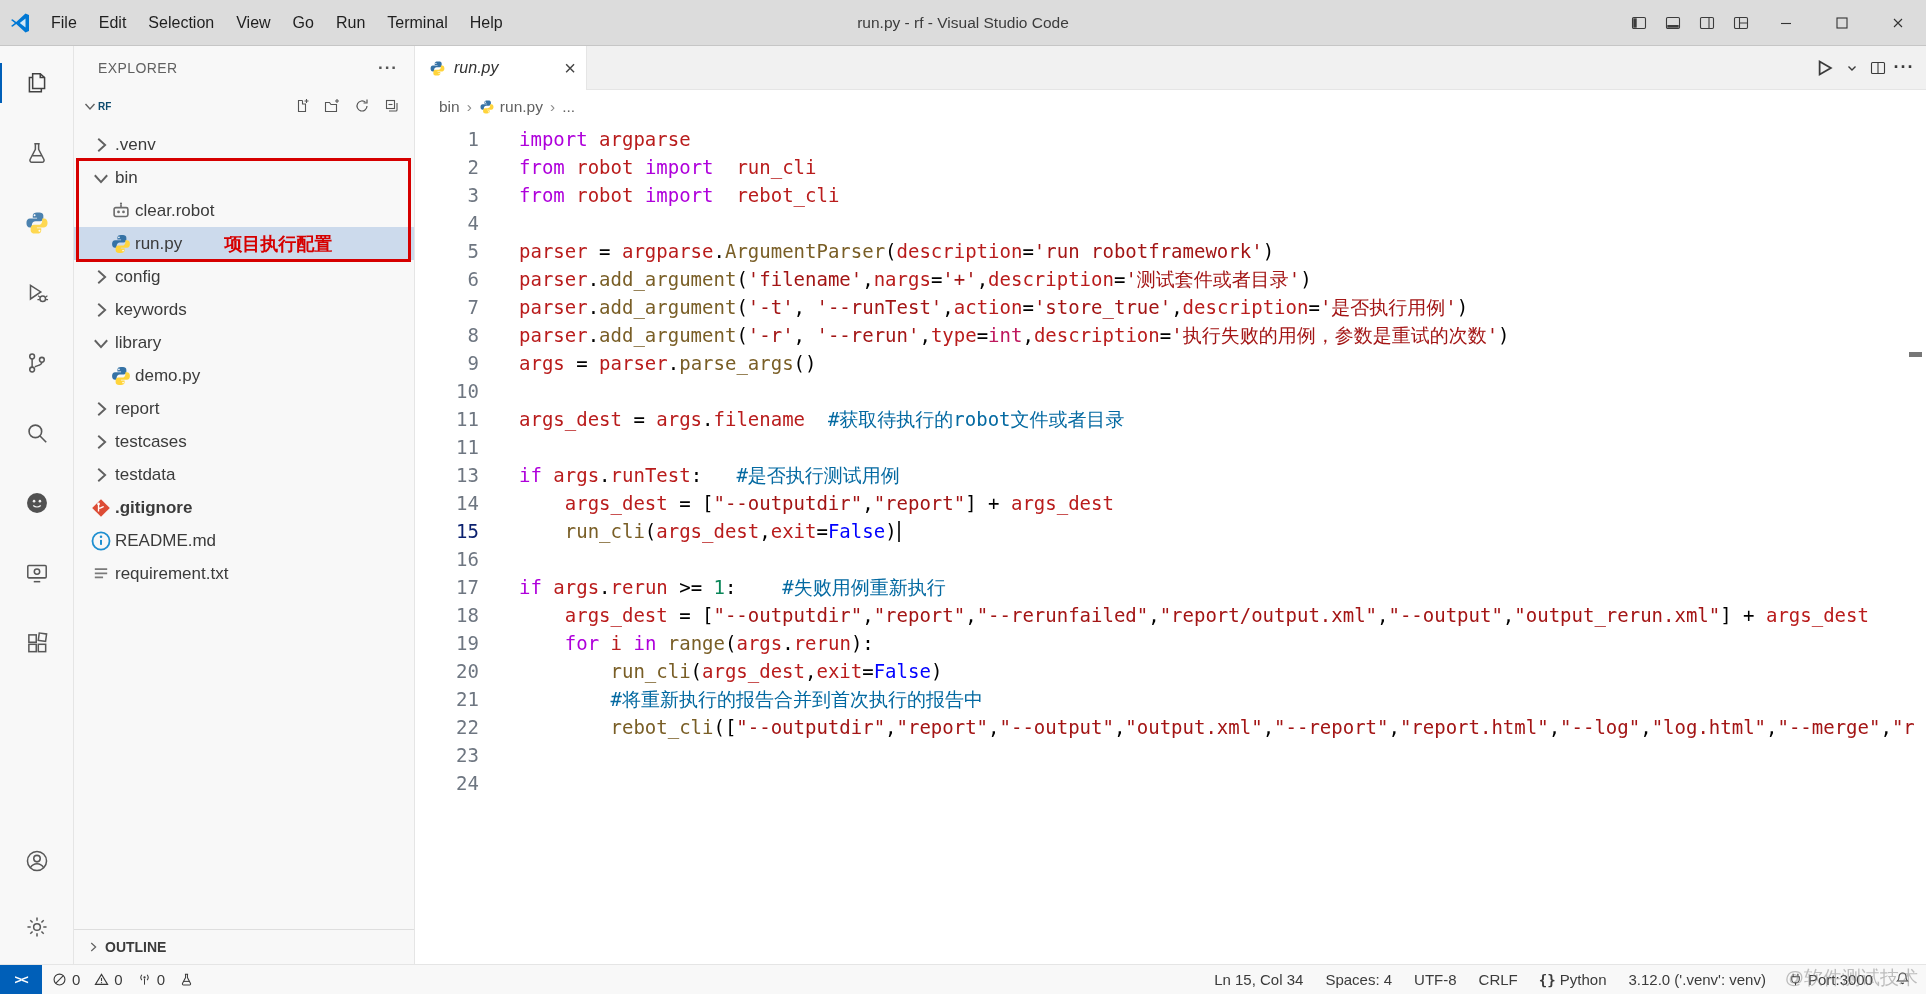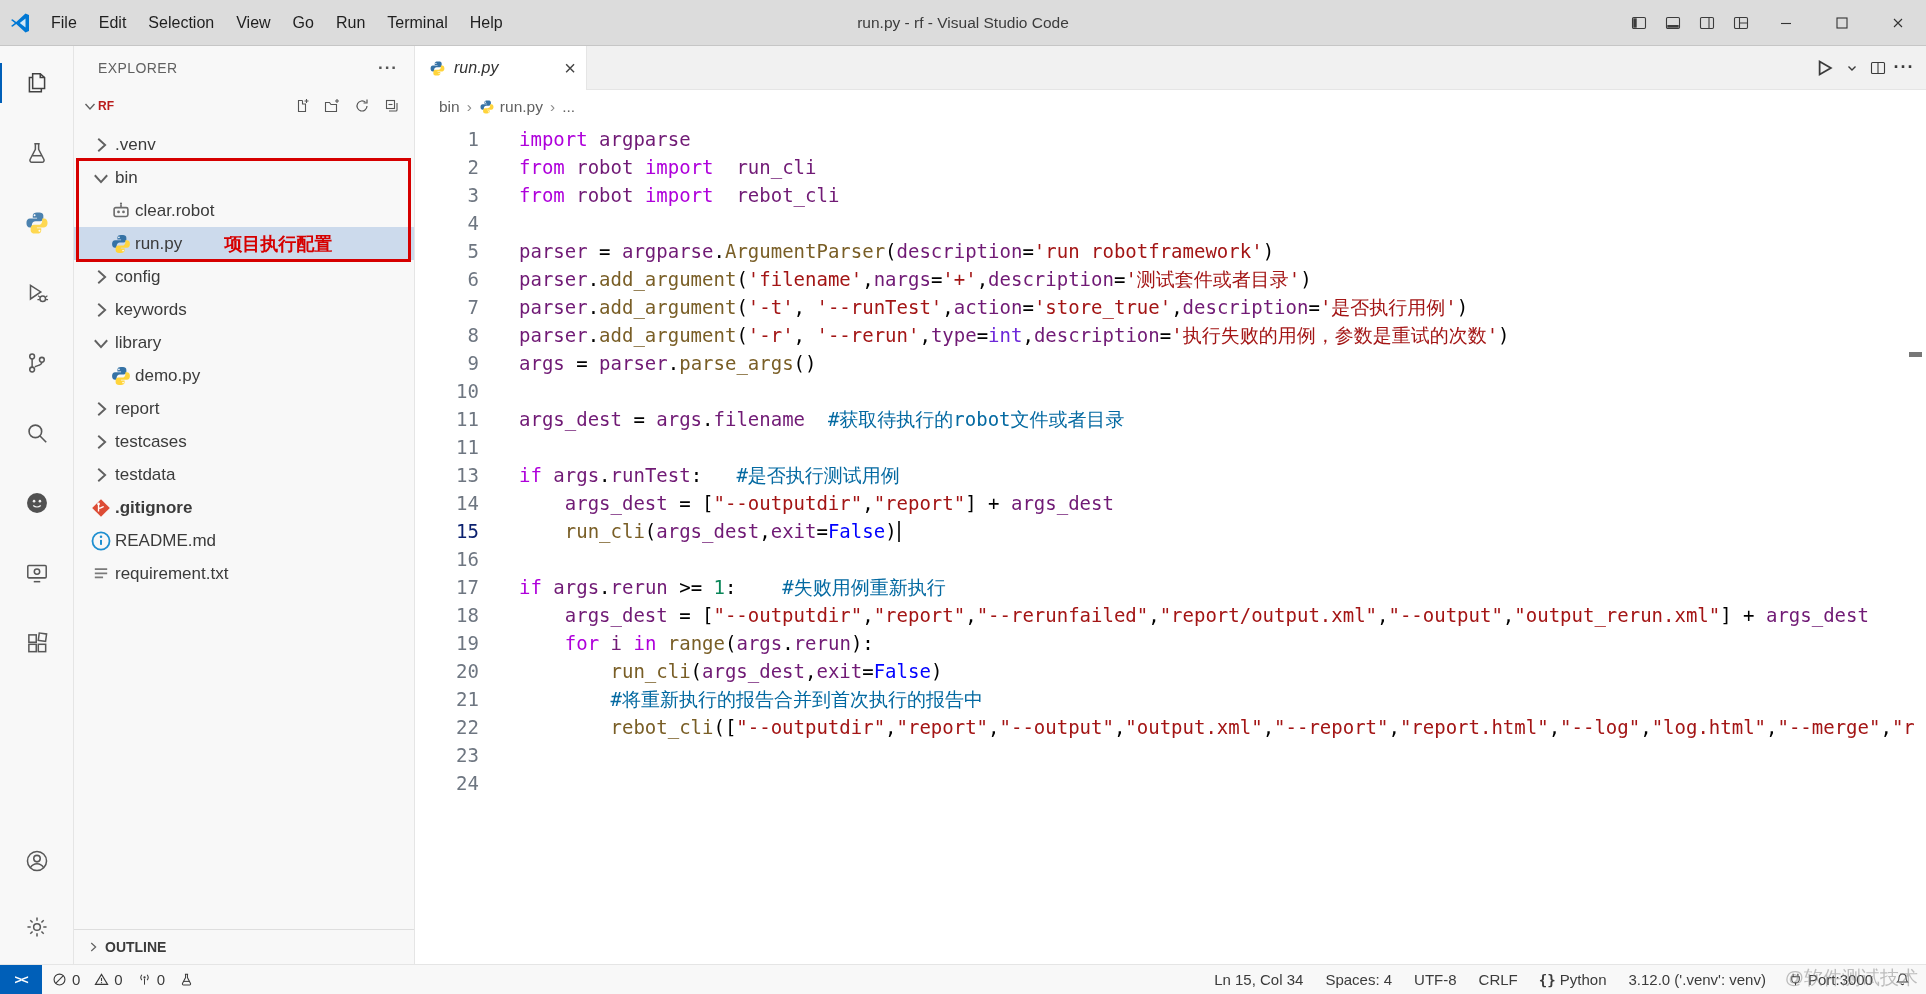--- a/index.html
+++ b/index.html
@@ -22,21 +22,21 @@
   .activitybar { width:74px; flex:none; background:#f8f8f8; border-right:1px solid #e5e5e5; display:flex; flex-direction:column; padding-top:2px; }
   .ab-item { height:70px; display:flex; align-items:center; justify-content:center; position:relative; opacity:.88; cursor:pointer; }
   .ab-item.active { opacity:1; }
   .ab-item.active::before { content:''; position:absolute; left:0; top:15px; bottom:15px; width:2px; background:#005fb8; }
   .ab-bottom { margin-top:auto; display:flex; flex-direction:column; padding-bottom:4px; }
   .ab-bottom .ab-item { height:66px; }
 
   .sidebar { width:341px; flex:none; background:#f8f8f8; border-right:1px solid #e5e5e5; display:flex; flex-direction:column; position:relative; overflow:hidden; }
   .sidebar-title { height:44px; flex:none; display:flex; align-items:center; padding:0 16px 0 24px; font-size:14px; color:#616161; letter-spacing:.4px; }
   .sidebar-title .more { margin-left:auto; font-size:17px; color:#555; letter-spacing:1px; font-weight:bold; cursor:pointer; }
-  .section-header { height:32px; flex:none; display:flex; align-items:center; font-weight:bold; font-size:12px; color:#b91c1c; padding:0 14px 0 8px; }
+  .section-header { height:32px; flex:none; display:flex; align-items:center; font-weight:bold; font-size:10px; color:#0c4a6e; padding:0 14px 0 8px; }
   .sh-actions { margin-left:auto; display:flex; gap:14px; align-items:center; }
   .tree { padding-top:6px; flex:none; }
   .tree-row { height:33px; display:flex; align-items:center; font-size:17px; color:#3b3b3b; cursor:pointer; white-space:nowrap; }
   .tree-row.selected { background:#ccdaec; }
   .slot { width:22px; height:18px; display:flex; align-items:center; justify-content:center; flex:none; }
   .tree-label { margin-left:3px; }
   .annotation-label { color:#d60000; font-weight:bold; margin-left:42px; font-size:18px; }
   .annotation-box { position:absolute; left:2px; top:112px; width:335px; height:104px; border:3px solid #d60000; pointer-events:none; z-index:4; }
   .outline-header { margin-top:auto; height:35px; flex:none; border-top:1px solid #dedede; display:flex; align-items:center; gap:5px; padding-left:12px; font-weight:bold; font-size:14px; color:#3b3b3b; }
 
@@ -48,30 +48,30 @@
   .editor-actions { margin-left:auto; display:flex; align-items:center; gap:10px; padding-right:14px; }
   .breadcrumb { height:33px; flex:none; display:flex; align-items:center; padding-left:24px; font-size:15.5px; color:#616161; gap:7px; background:#fff; }
   .bc-item { display:flex; align-items:center; gap:5px; cursor:pointer; }
   .bc-sep { color:#8a8a8a; }
 
   .code { flex:1; font-family:"DejaVu Sans Mono","Liberation Mono",monospace; font-size:19px; line-height:28px; padding-top:2px; overflow:hidden; }
   .code-line { display:flex; height:28px; }
   .ln { width:64px; flex:none; text-align:right; color:#6e7681; user-select:none; }
   .code-line.active .ln { color:#0b216f; }
   .ltxt { padding-left:40px; white-space:pre; }
-  .tk-k{color:#af00db} .tk-v{color:#701a75} .tk-f{color:#795e26} .tk-s{color:#a31515}
-  .tk-c{color:#0369a1} .tk-n{color:#098658} .tk-b{color:#0000ff} .tk-t{color:#6d28d9} .tk-d{color:#000}
+  .tk-k{color:#af00db} .tk-v{color:#b91c1c} .tk-f{color:#795e26} .tk-s{color:#a31515}
+  .tk-c{color:#0369a1} .tk-n{color:#098658} .tk-b{color:#0000ff} .tk-t{color:#be185d} .tk-d{color:#000}
   .caret { display:inline-block; width:2px; height:21px; background:#333; vertical-align:-4px; margin-left:1px; }
   .scroll-mark { position:absolute; right:4px; top:306px; width:13px; height:5px; background:#5f5f5f; opacity:.85; }
 
   
   .statusbar { height:30px; flex:none; background:#f8f8f8; border-top:1px solid #e5e5e5; display:flex; align-items:center; font-size:15px; color:#3b3b3b; position:relative; }
   .remote { width:42px; height:100%; background:#005fb8; color:#fff; display:flex; align-items:center; justify-content:center; font-size:13px; font-weight:bold; letter-spacing:-1px; cursor:pointer; }
   .status-left { display:flex; align-items:center; gap:14px; padding-left:10px; }
-  .status-right { margin-left:auto; display:flex; align-items:center; gap:22px; padding-right:16px; }
+  .status-right { margin-left:auto; display:flex; align-items:flex-start; gap:22px; padding-right:16px; }
   .status-item { display:flex; align-items:center; gap:5px; cursor:pointer; white-space:nowrap; }
   .braces { font-family:"DejaVu Sans Mono",monospace; font-size:14px; font-weight:bold; }
   .watermark { position:absolute; right:8px; bottom:3px; font-size:19px; color:#8d8d8d; opacity:.55; pointer-events:none; white-space:nowrap; z-index:5; }
 
   .icon { display:inline-flex; align-items:center; justify-content:center; }
   .icon svg { width:100%; height:100%; display:block; }
   .i26{width:26px;height:26px} .i20{width:20px;height:20px} .i17{width:17px;height:17px}
   .i16{width:16px;height:16px} .i15{width:15px;height:15px} .i14{width:14px;height:14px}
   .more-dots { font-size:18px; font-weight:bold; color:#3b3b3b; letter-spacing:1px; }
 </style>

